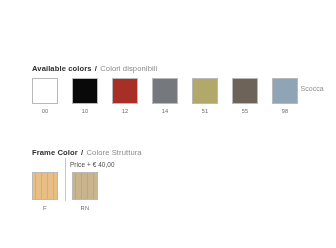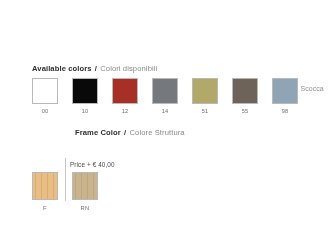--- a/index.html
+++ b/index.html
@@ -41,21 +41,21 @@
     font-weight: bold;
     color: #2e2e2e;
     padding: 0 1px;
   }
   .section-heading .h-light {
     font-weight: normal;
     color: #8a8a8a;
   }
 
   #heading-colors { top: 64px; }
-  #heading-frame  { top: 128px; margin-left: 43px; }
+  #heading-frame  { top: 148px; }
 
   
   .swatch-row {
     position: absolute;
     left: 32px;
     display: flex;
     align-items: flex-start;
   }
   #colors-row { top: 78px; }
   #frame-row  { top: 172px; }

